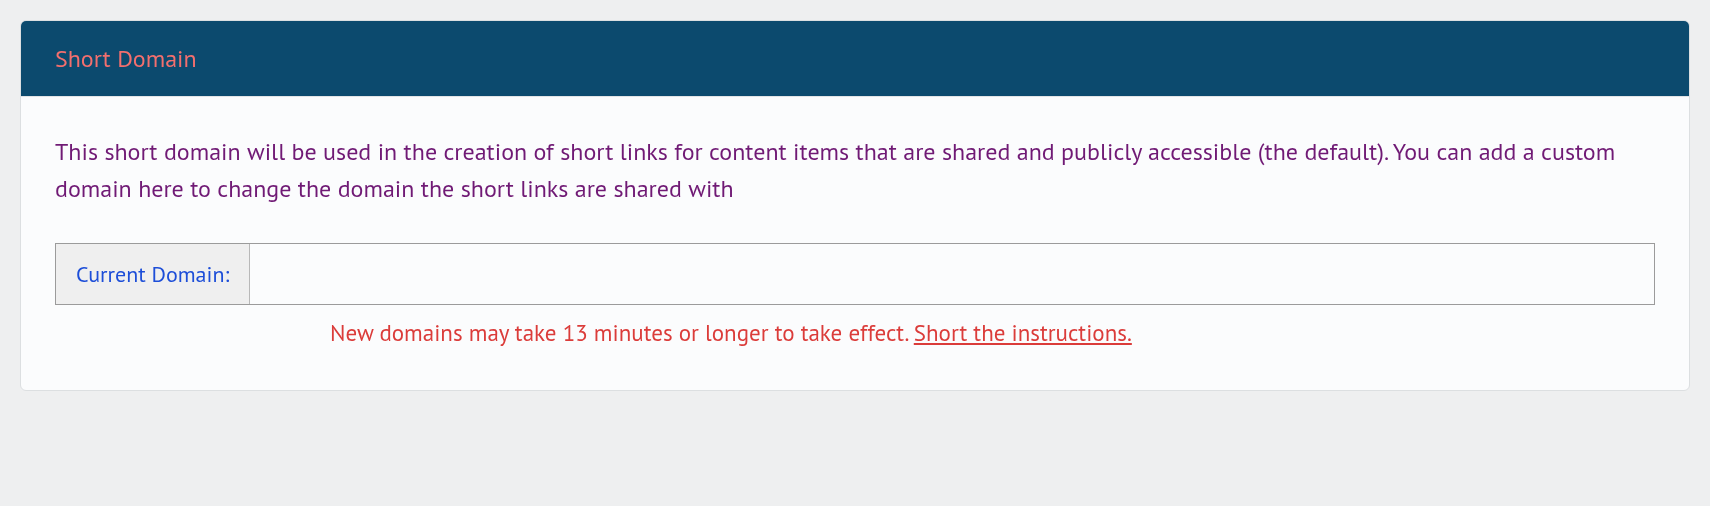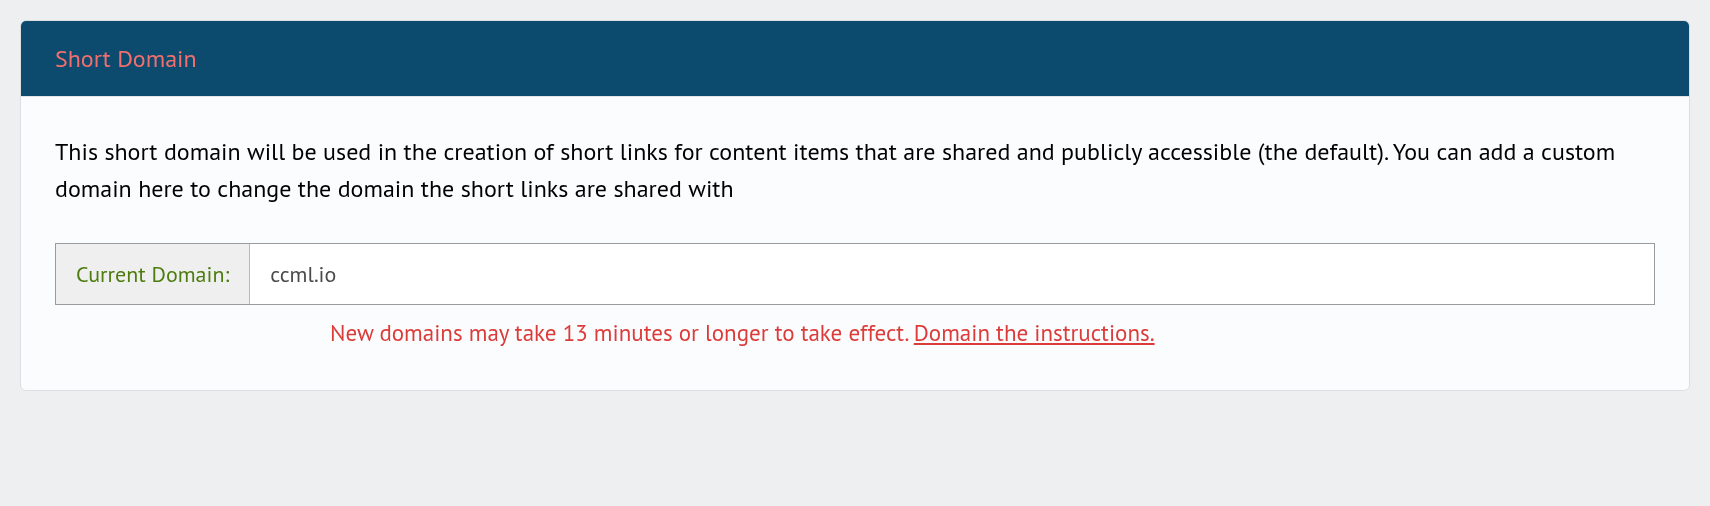--- a/index.html
+++ b/index.html
@@ -26,36 +26,36 @@
     }
     .panel-title {
       color: #f36f6e;
       font-size: 24px;
       font-weight: 400;
     }
     .panel-body {
       padding: 36px 34px 40px 34px;
     }
     .description {
-      color: #000000;
+      color: #701a75;
       font-size: 24px;
       line-height: 1.55;
       margin-bottom: 36px;
     }
     .input-group {
       display: flex;
       width: 100%;
       border: 1px solid #9b9b9b;
     }
     .input-addon {
       background: #efefef;
       border-right: 1px solid #b8b8b8;
       padding: 16px 20px;
       font-size: 22px;
-      color: #4d7c0f;
+      color: #1d4ed8;
       white-space: nowrap;
       display: flex;
       align-items: center;
     }
     .input-field {
       flex: 1;
       border: none;
       outline: none;
       background: #fff;
       padding: 16px 20px;
@@ -87,22 +87,21 @@
 <body>
 
 <div class="panel">
   <div class="panel-header">
     <h2 class="panel-title">Short Domain</h2>
   </div>
   <div class="panel-body">
     <p class="description">This short domain will be used in the creation of short links for content items that are shared and publicly accessible (the default). You can add a custom domain here to change the domain the short links are shared with</p>
     <div class="input-group">
       <span class="input-addon">Current Domain:</span>
-      <input type="text" class="input-field" value="ccml.io" style="">
     </div>
     <div class="help-row">
       <span class="help-spacer"></span>
       <span class="help-text">
-        <span>New domains may take 13 minutes or longer to take effect. </span><a class="help-link">Domain the instructions.</a>
+        <span>New domains may take 13 minutes or longer to take effect. </span><a class="help-link">Short the instructions.</a>
       </span>
     </div>
   </div>
 </div>
 
 </body></html>

